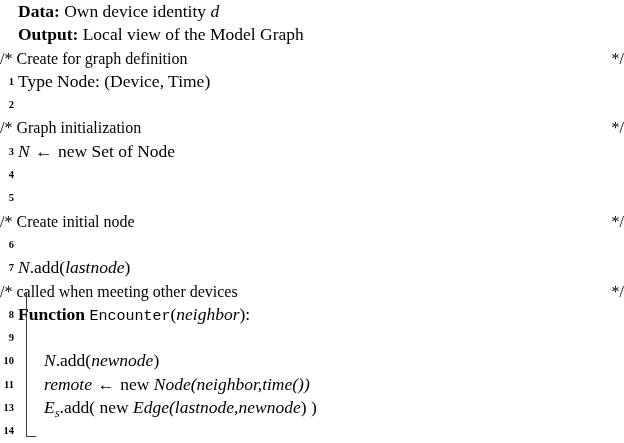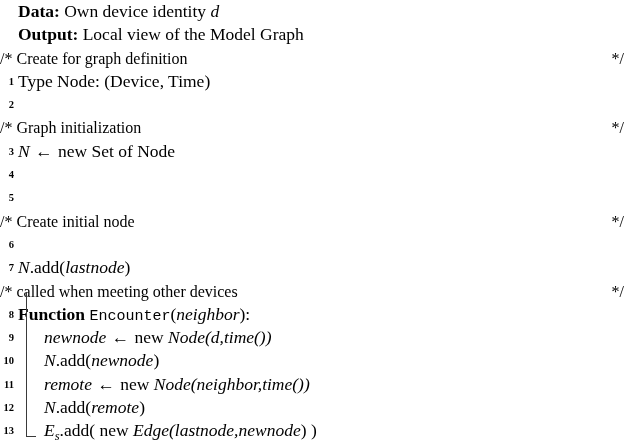--- a/index.html
+++ b/index.html
@@ -164,37 +164,32 @@
     <span class="cmt"><span class="cmt-close">*/</span><span>/*</span> <span>called when meeting other devices</span></span>
   </div>
 
   <div class="row">
     <span class="lineno">8</span>
     <span class="code"><span class="bd">Function</span> <span class="mono">Encounter</span><span>(</span><span class="it">neighbor</span><span>):</span></span>
   </div>
 
   <div class="row">
     <span class="lineno">9</span>
-    <span class="code indent"><span class="it">newnode</span> <span class="arrow">←</span> <span>new</span> <span class="it">Node</span><span class="it">(</span><span class="it">d</span><span class="it">,</span><span class="it">time</span><span class="it">()</span><span class="it">)</span></span>
   </div>
 
   <div class="row">
     <span class="lineno">10</span>
     <span class="code indent"><span class="it">N</span><span>.add(</span><span class="it">newnode</span><span>)</span></span>
   </div>
 
   <div class="row">
     <span class="lineno">11</span>
     <span class="code indent"><span class="it">remote</span> <span class="arrow">←</span> <span>new</span> <span class="it">Node</span><span class="it">(</span><span class="it">neighbor</span><span class="it">,</span><span class="it">time</span><span class="it">()</span><span class="it">)</span></span>
   </div>
 
-  <div class="row">
-    <span class="lineno">12</span>
-    <span class="code indent"><span class="it">N</span><span>.add(</span><span class="it">remote</span><span>)</span></span>
-  </div>
 
   <div class="row">
     <span class="lineno">13</span>
     <span class="code indent"><span class="it">E</span><span class="sub">s</span><span>.add( new </span><span class="it">Edge</span><span class="it">(</span><span class="it">lastnode</span><span class="it">,</span><span class="it">newnode</span><span>) )</span></span>
   </div>
 
   <div class="row">
     <span class="lineno">14</span>
     <span class="code indent"></span>
   </div>

